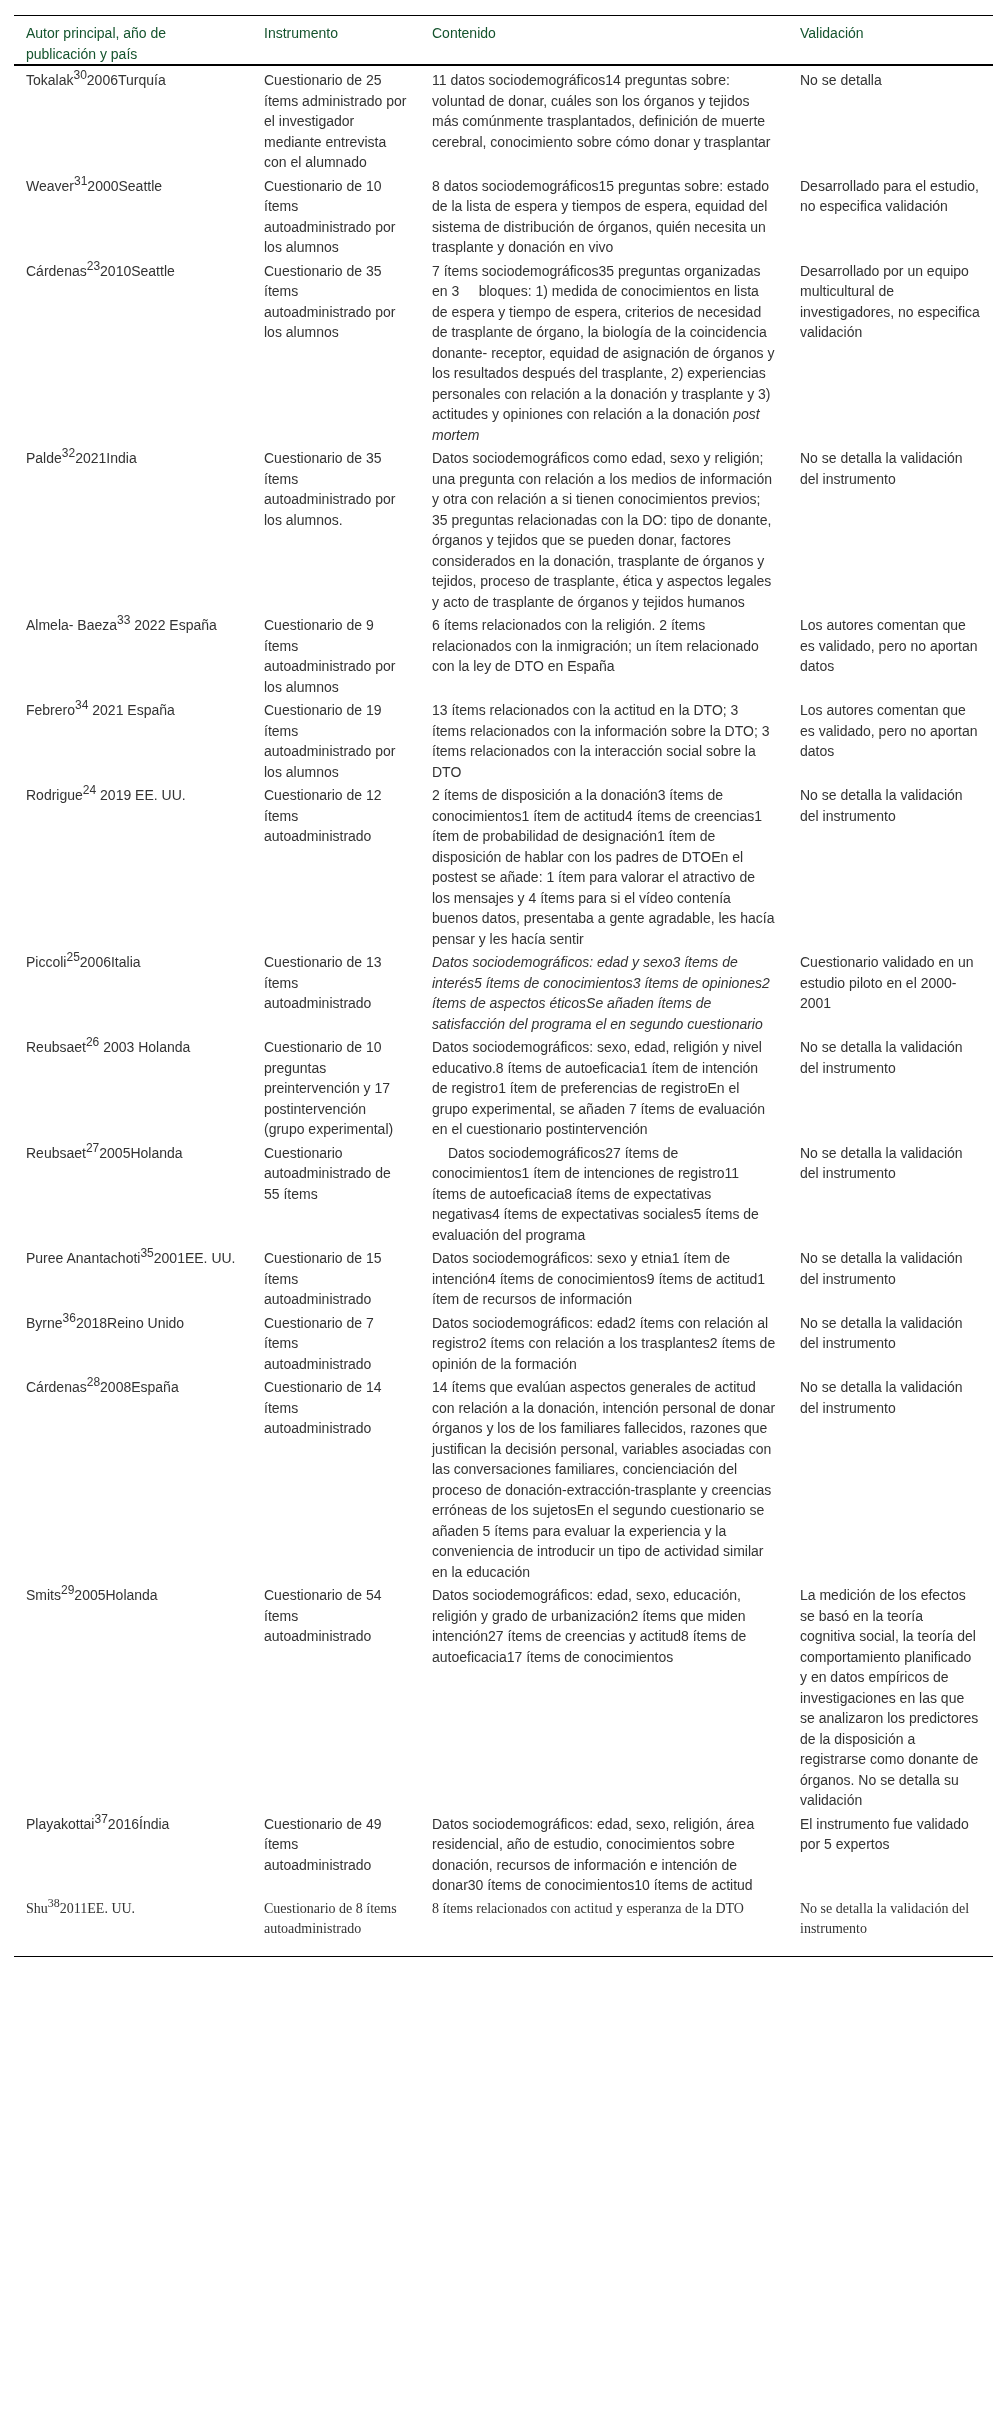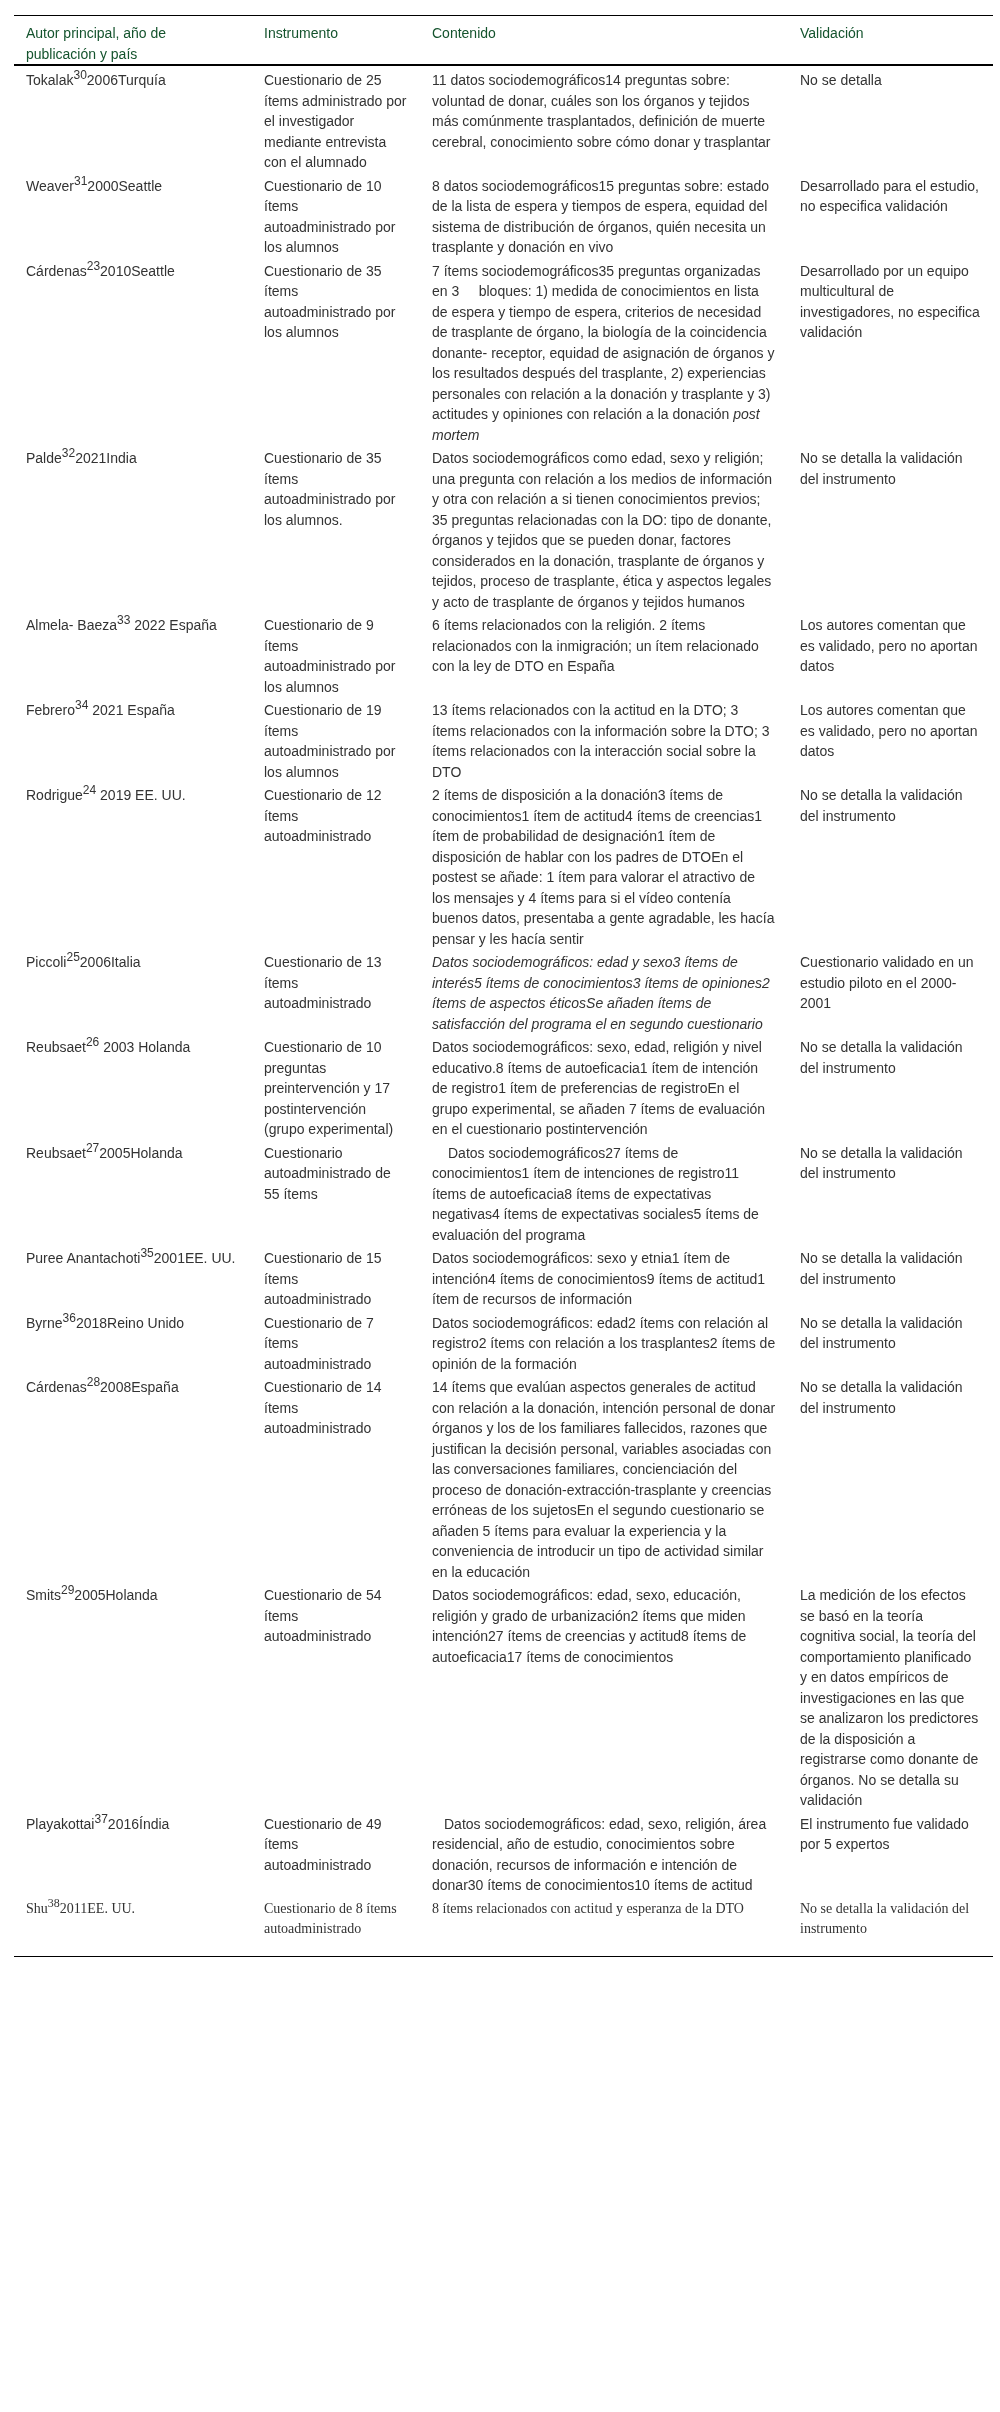--- a/index.html
+++ b/index.html
@@ -146,21 +146,21 @@
   <tr>
     <td><span>Smits</span><sup>29</sup><span>2005Holanda</span></td>
     <td>Cuestionario de 54 ítems autoadministrado</td>
     <td><span style="white-space: pre-wrap;">Datos sociodemográficos: edad, sexo, educación, religión y grado de urbanización2 ítems que miden intención27 ítems de creencias y actitud8 ítems de autoeficacia17 ítems de conocimientos</span><em></em></td>
     <td>La medición de los efectos se basó en la teoría cognitiva social, la teoría del comportamiento planificado y en datos empíricos de investigaciones en las que se analizaron los predictores de la disposición a registrarse como donante de órganos. No se detalla su validación</td>
   </tr>
 
   <tr>
     <td><span>Playakottai</span><sup>37</sup><span>2016Índia</span></td>
     <td>Cuestionario de 49 ítems autoadministrado</td>
-    <td><span style="white-space: pre-wrap; margin-left: 12px;">Datos sociodemográficos: edad, sexo, religión, área residencial, año de estudio, conocimientos sobre donación, recursos de información e intención de donar30 ítems de conocimientos10 ítems de actitud</span><em></em></td>
+    <td><span style="white-space: pre-wrap;">Datos sociodemográficos: edad, sexo, religión, área residencial, año de estudio, conocimientos sobre donación, recursos de información e intención de donar30 ítems de conocimientos10 ítems de actitud</span><em></em></td>
     <td>El instrumento fue validado por 5 expertos</td>
   </tr>
 
   <tr>
     <td><span>Shu</span><sup>38</sup><span>2011EE. UU.</span></td>
     <td>Cuestionario de 8 ítems autoadministrado</td>
     <td><span style="white-space: pre-wrap;">8 ítems relacionados con actitud y esperanza de la DTO</span><em></em></td>
     <td>No se detalla la validación del instrumento</td>
   </tr>
 </tbody>

